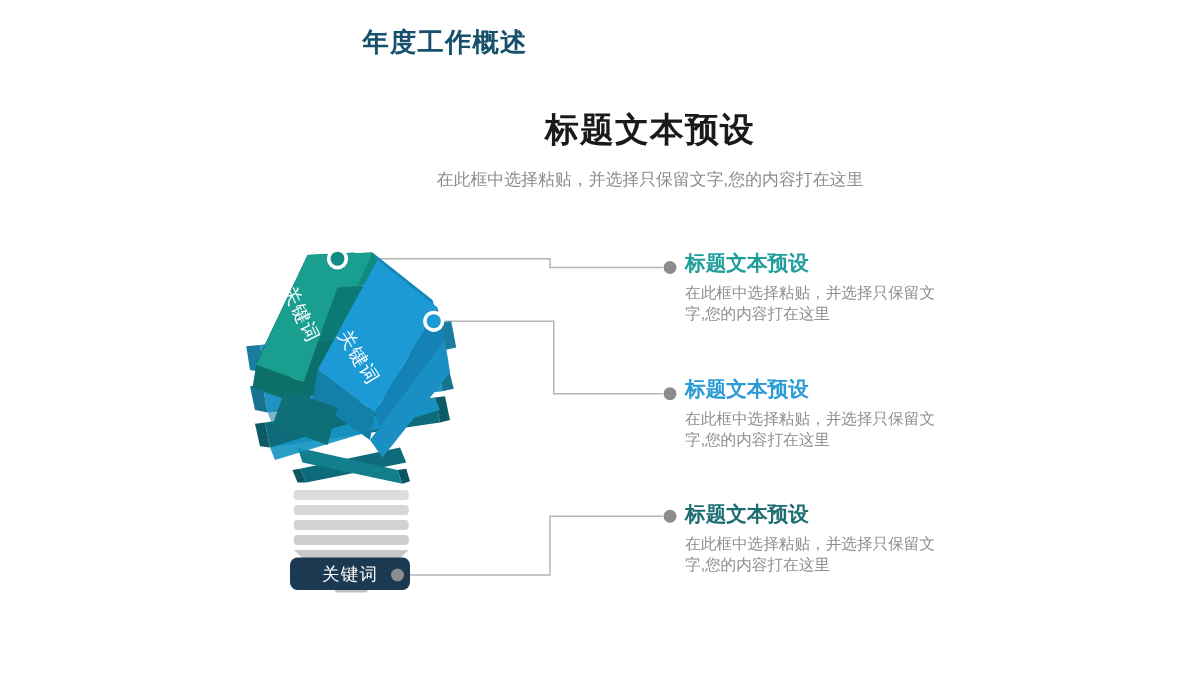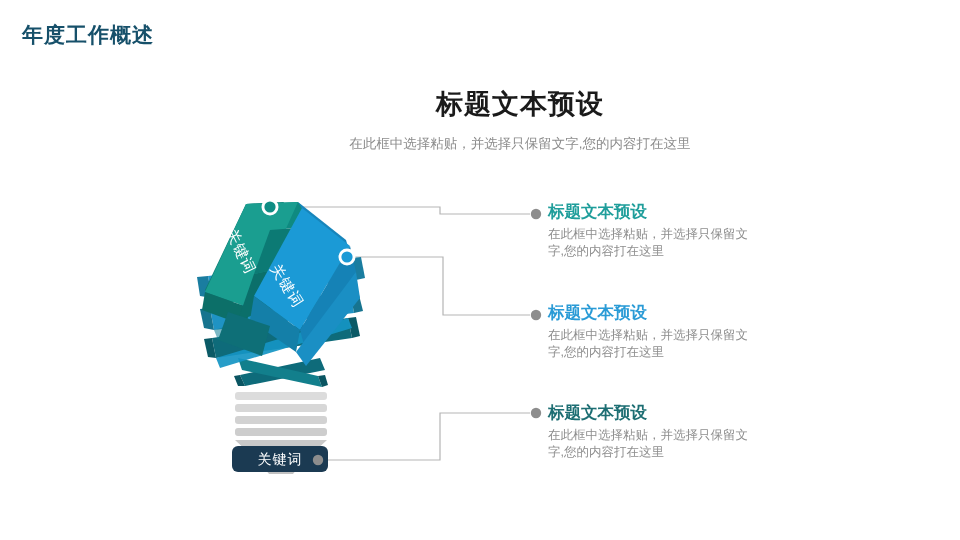--- a/index.html
+++ b/index.html
@@ -23,20 +23,21 @@
     background: #ffffff;
   }
 
   
   .header {
     position: absolute;
     left: 22px;
     top: 20px;
     width: 400px;
     height: 34px;
+    text-align: right;
   }
   .header-title {
     font-size: 21px;
     font-weight: bold;
     color: #16506a;
     letter-spacing: 1px;
     line-height: 30px;
     white-space: nowrap;
   }
 

